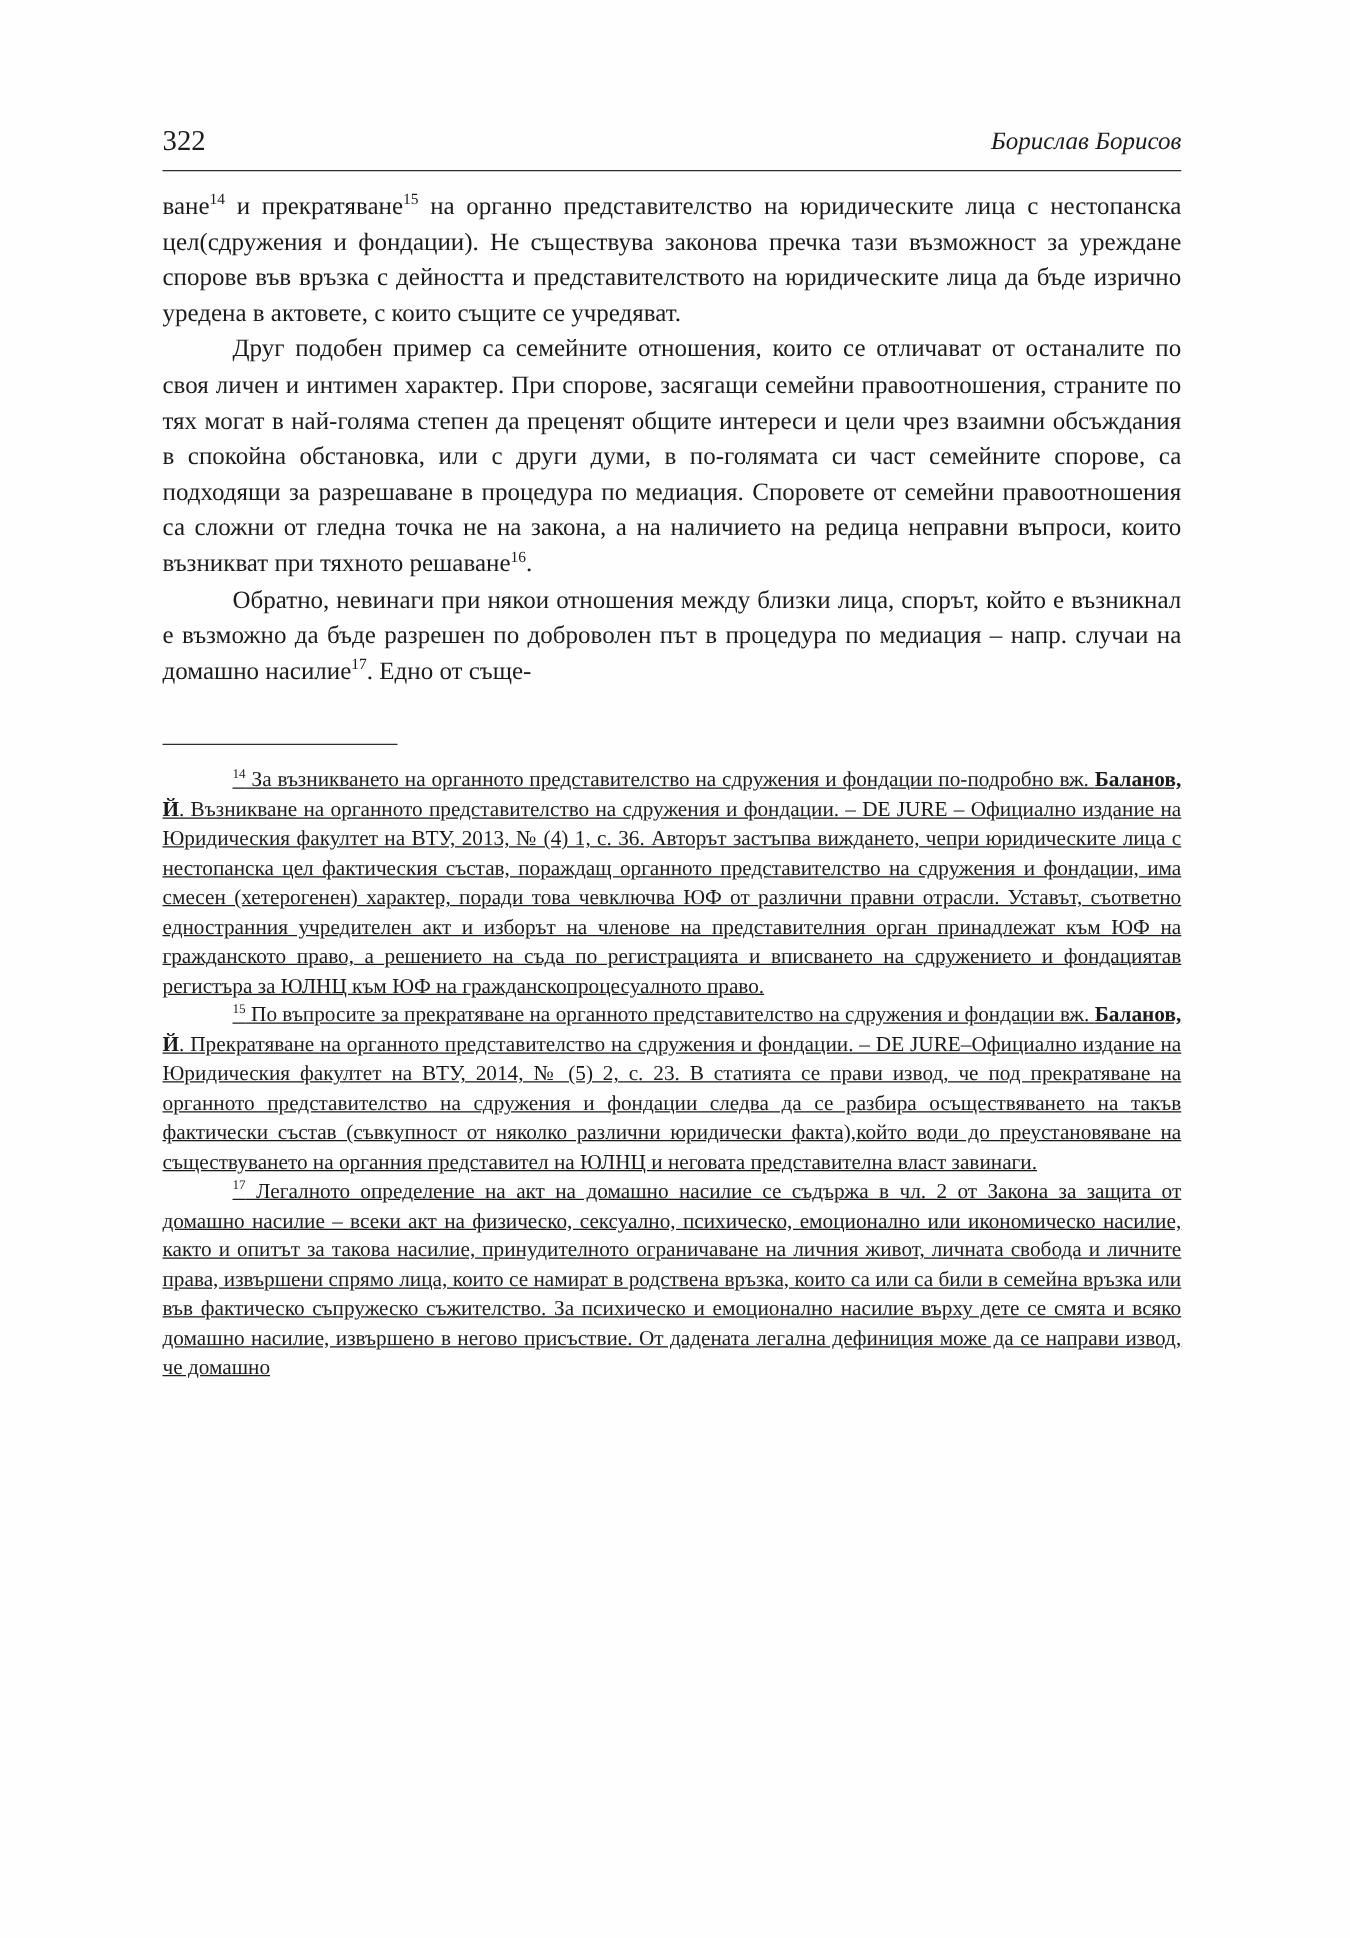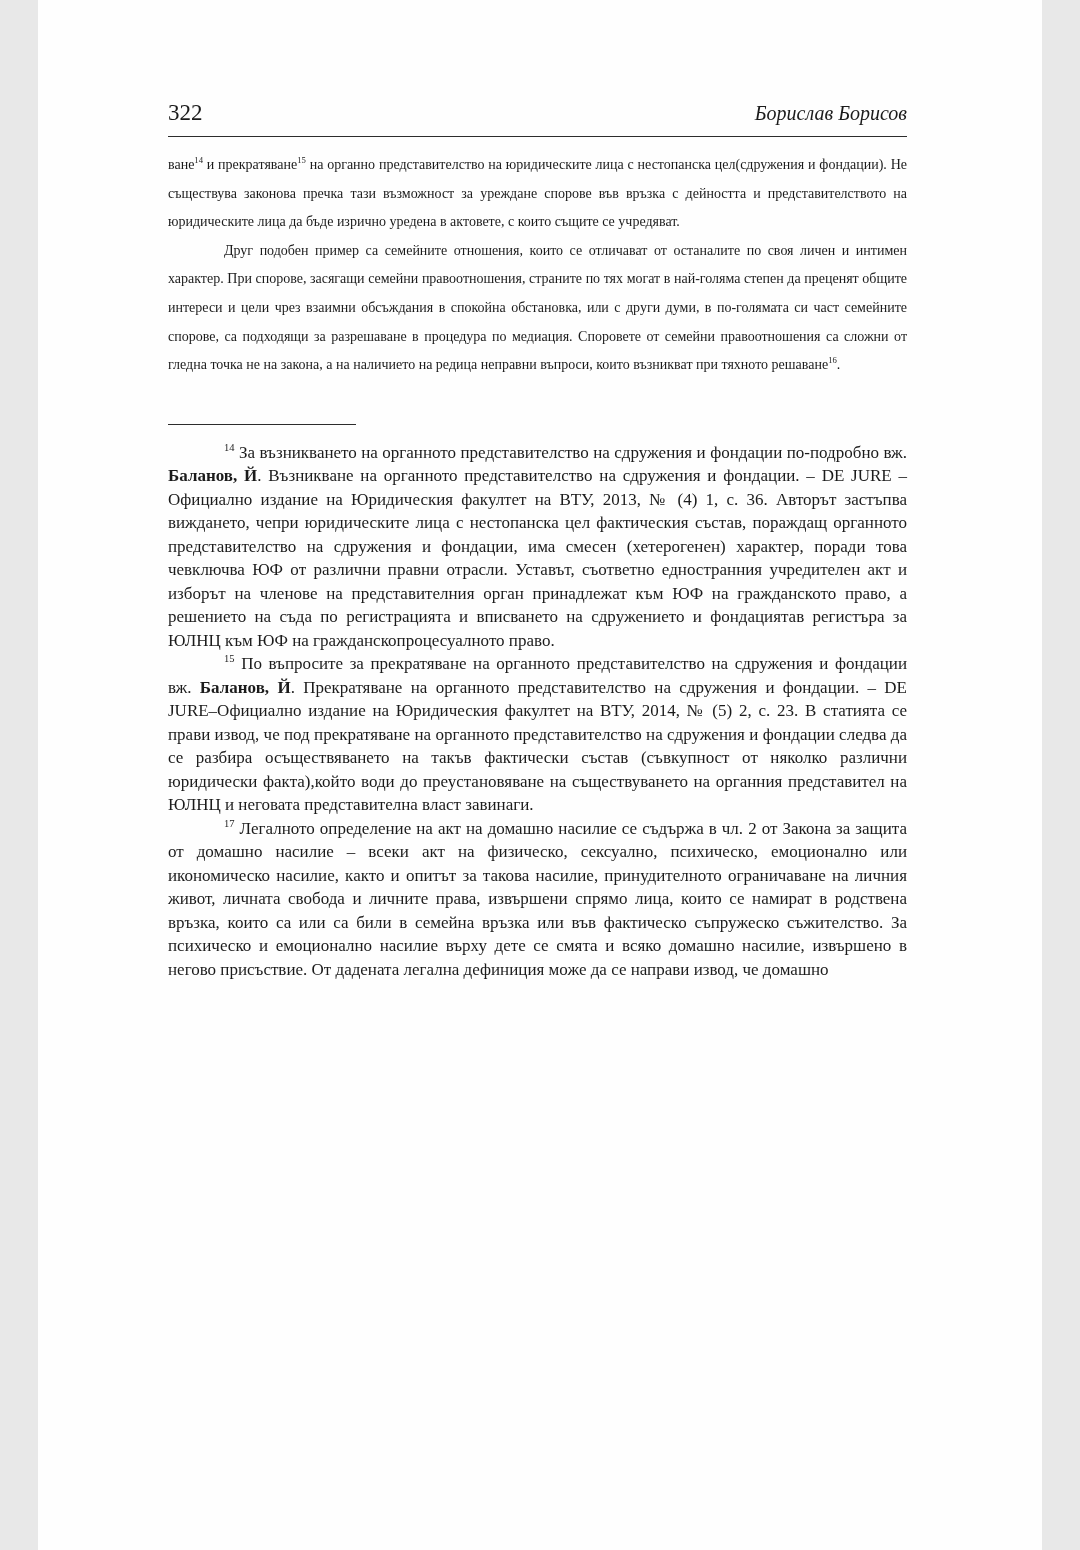--- a/index.html
+++ b/index.html
@@ -1,18 +1,18 @@
 <!DOCTYPE html>
 <html lang="bg"><head>
 <meta charset="utf-8">
 <style>
   html, body { margin: 0; padding: 0; background: #e8e8e8; }
   .page {
     position: relative;
-    width: 1004px;
+    width: 1080px;
     height: 1550px;
     margin: 0 auto;
     background: #fefefe;
     box-sizing: border-box;
     padding: 100px 135px 40px 130px;
     font-family: "Liberation Serif", "DejaVu Serif", serif;
     color: #1b1b1b;
     overflow: hidden;
   }
   .running-head {
@@ -34,21 +34,21 @@
     font-style: italic;
     font-size: 20px;
   }
   .head-rule {
     border: 0;
     border-top: 1.6px solid #2c2c2c;
     margin: 4px 0 14px 0;
   }
   .body-text p {
     margin: 0;
-    font-size: 14px;
+    font-size: 20px;
     line-height: 28.6px;
     text-align: justify;
   }
   .body-text p.indent { text-indent: 56px; }
   sup {
     font-size: 0.62em;
     line-height: 0;
     vertical-align: super;
   }
   .footnote-sep {
@@ -56,38 +56,40 @@
     border: 0;
     border-top: 1.4px solid #2c2c2c;
     margin: 44px 0 16px 0;
   }
   .footnotes p {
     margin: 0;
     font-size: 17px;
     line-height: 23.5px;
     text-align: justify;
     text-indent: 56px;
+    text-decoration: underline;
   }
   .footnotes b { font-weight: bold; }
 </style>
 </head>
 <body>
 
 <div class="page">
 
   <header class="running-head">
     <span class="page-number">322</span>
     <span class="running-title">Борислав Борисов</span>
   </header>
 
   <hr class="head-rule">
 
   <main class="body-text">
     <p><span>ване</span><sup>14</sup><span> и прекратяване</span><sup>15</sup><span> на органно представителство на юридическите лица с нестопанска цел(сдружения и фондации). Не съществува законова пречка тази възможност за уреждане спорове във връзка с дейността и представителството на юридическите лица да бъде изрично уредена в актовете, с които същите се учредяват.</span></p>
     <p class="indent"><span>Друг подобен пример са семейните отношения, които се отличават от останалите по своя личен и интимен характер. При спорове, засягащи семейни правоотношения, страните по тях могат в най-голяма степен да преценят общите интереси и цели чрез взаимни обсъждания в спокойна обстановка, или с други думи, в по-голямата си част семейните спорове, са подходящи за разрешаване в процедура по медиация. Споровете от семейни правоотношения са сложни от гледна точка не на закона, а на наличието на редица неправни въпроси, които възникват при тяхното решаване</span><sup>16</sup><span>.</span></p>
+    <p class="indent"><span>Обратно, невинаги при някои отношения между близки лица, спорът, който е възникнал е възможно да бъде разрешен по доброволен път в процедура по медиация – напр. случаи на домашно насилие</span><sup>17</sup><span>. Едно от съще-</span></p>
   </main>
 
   <hr class="footnote-sep">
 
   <section class="footnotes">
     <p><sup>14</sup><span> За възникването на органното представителство на сдружения и фондации по-подробно вж. </span><b>Баланов, Й</b><span>. Възникване на органното представителство на сдружения и фондации. – DE JURE – Официално издание на Юридическия факултет на ВТУ, 2013, № (4) 1, с. 36. Авторът застъпва виждането, чепри юридическите лица с нестопанска цел фактическия състав, пораждащ органното представителство на сдружения и фондации, има смесен (хетерогенен) характер, поради това чевключва ЮФ от различни правни отрасли. Уставът, съответно едностранния учредителен акт и изборът на членове на представителния орган принадлежат към ЮФ на гражданското право, а решението на съда по регистрацията и вписването на сдружението и фондациятав регистъра за ЮЛНЦ към ЮФ на гражданскопроцесуалното право.</span></p>
     <p><sup>15</sup><span> По въпросите за прекратяване на органното представителство на сдружения и фондации вж. </span><b>Баланов, Й</b><span>. Прекратяване на органното представителство на сдружения и фондации. – DE JURE–Официално издание на Юридическия факултет на ВТУ, 2014, № (5) 2, с. 23. В статията се прави извод, че под прекратяване на органното представителство на сдружения и фондации следва да се разбира осъществяването на такъв фактически състав (съвкупност от няколко различни юридически факта),който води до преустановяване на съществуването на органния представител на ЮЛНЦ и неговата представителна власт завинаги.</span></p>
     <p><sup>17</sup><span> Легалното определение на акт на домашно насилие се съдържа в чл. 2 от Закона за защита от домашно насилие – всеки акт на физическо, сексуално, психическо, емоционално или икономическо насилие, както и опитът за такова насилие, принудителното ограничаване на личния живот, личната свобода и личните права, извършени спрямо лица, които се намират в родствена връзка, които са или са били в семейна връзка или във фактическо съпружеско съжителство. За психическо и емоционално насилие върху дете се смята и всяко домашно насилие, извършено в негово присъствие. От дадената легална дефиниция може да се направи извод, че домашно</span></p>
   </section>
 

